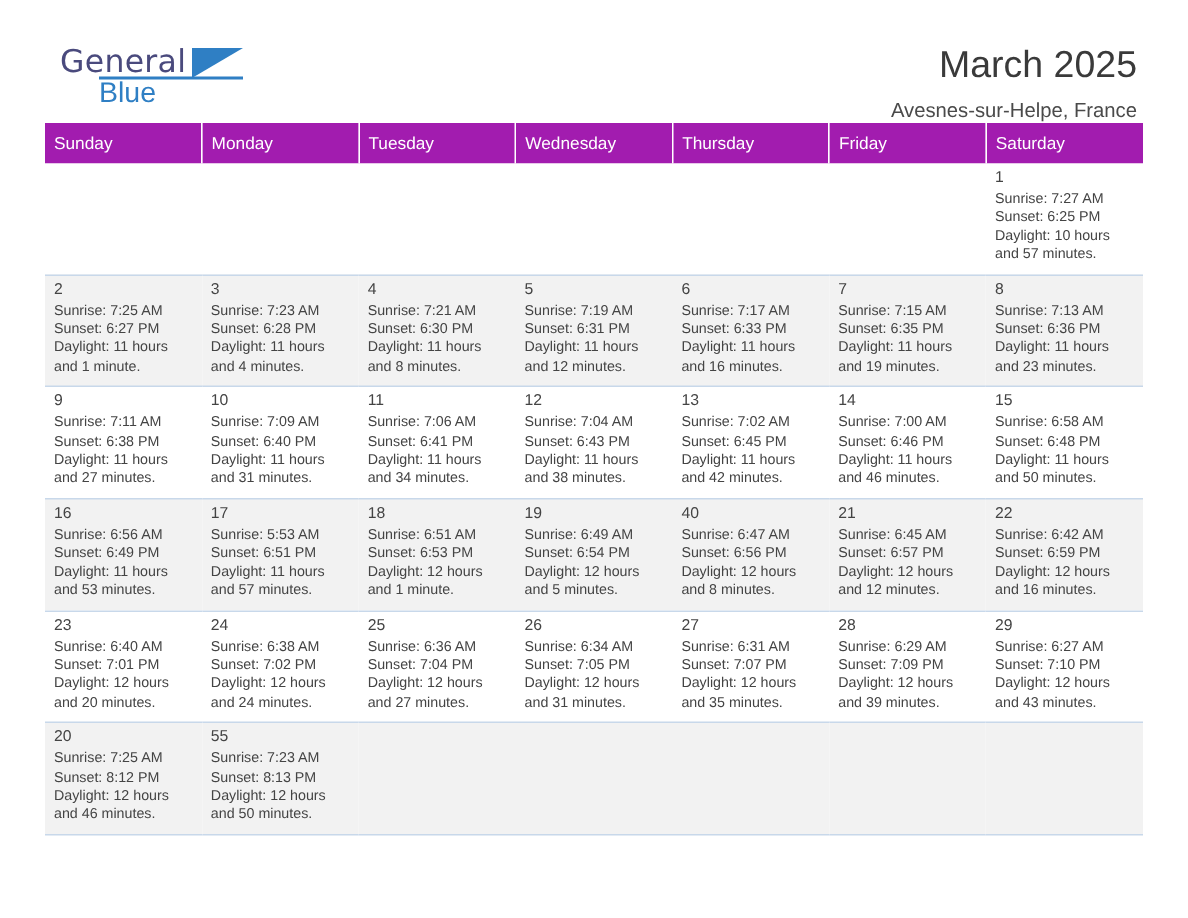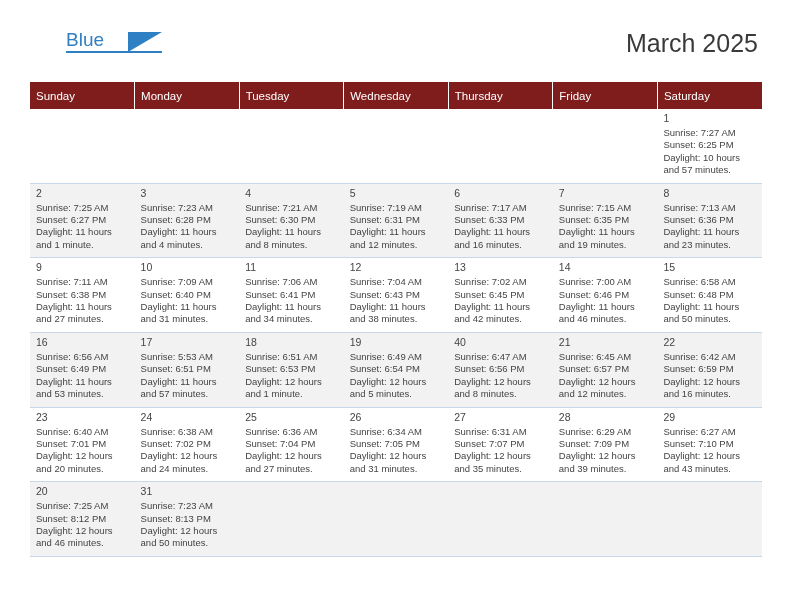--- a/index.html
+++ b/index.html
@@ -84,21 +84,21 @@
     line-height: 16px;
   }
   
   .calendar {
     width: 732px;
     border-collapse: collapse;
     table-layout: fixed;
     margin-top: 4px;
   }
   .calendar th {
-    background: #7f1d1d;
+    background: #a21caf;
     color: #ffffff;
     font-size: 11.5px;
     font-weight: normal;
     text-align: left;
     padding: 5px 0 5px 6px;
     height: 17px;
     border-right: 1px solid #ffffff;
   }
   .calendar th:last-child {
     border-right: none;
@@ -134,26 +134,28 @@
     
   }
 </style>
 </head>
 <body>
 
 <div class="page">
 
   <div class="header">
     <div class="logo">
+      <span class="logo-general">General</span>
       <span class="logo-blue">Blue</span>
       <span class="logo-shape"></span>
       <span class="logo-underline"></span>
     </div>
     <div class="title-block">
       <div class="month-title">March 2025</div>
+      <div class="location">Avesnes-sur-Helpe, France</div>
     </div>
   </div>
 
   <table class="calendar">
     <thead>
       <tr>
         <th>Sunday</th>
         <th>Monday</th>
         <th>Tuesday</th>
         <th>Wednesday</th>
@@ -372,21 +374,21 @@
           </td>
       </tr>
       <tr class="row-even">
         <td>
             <span class="daynum">20</span>
             <span class="info">Sunrise: 7:25 AM
 Sunset: 8:12 PM
 Daylight: 12 hours and 46 minutes.</span>
           </td>
         <td>
-            <span class="daynum">31</span>
+            <span class="daynum">55</span>
             <span class="info">Sunrise: 7:23 AM
 Sunset: 8:13 PM
 Daylight: 12 hours and 50 minutes.</span>
           </td>
         <td class="empty">
             <span class="daynum"></span>
             <span class="info"></span>
           </td>
         <td class="empty">
             <span class="daynum"></span>

